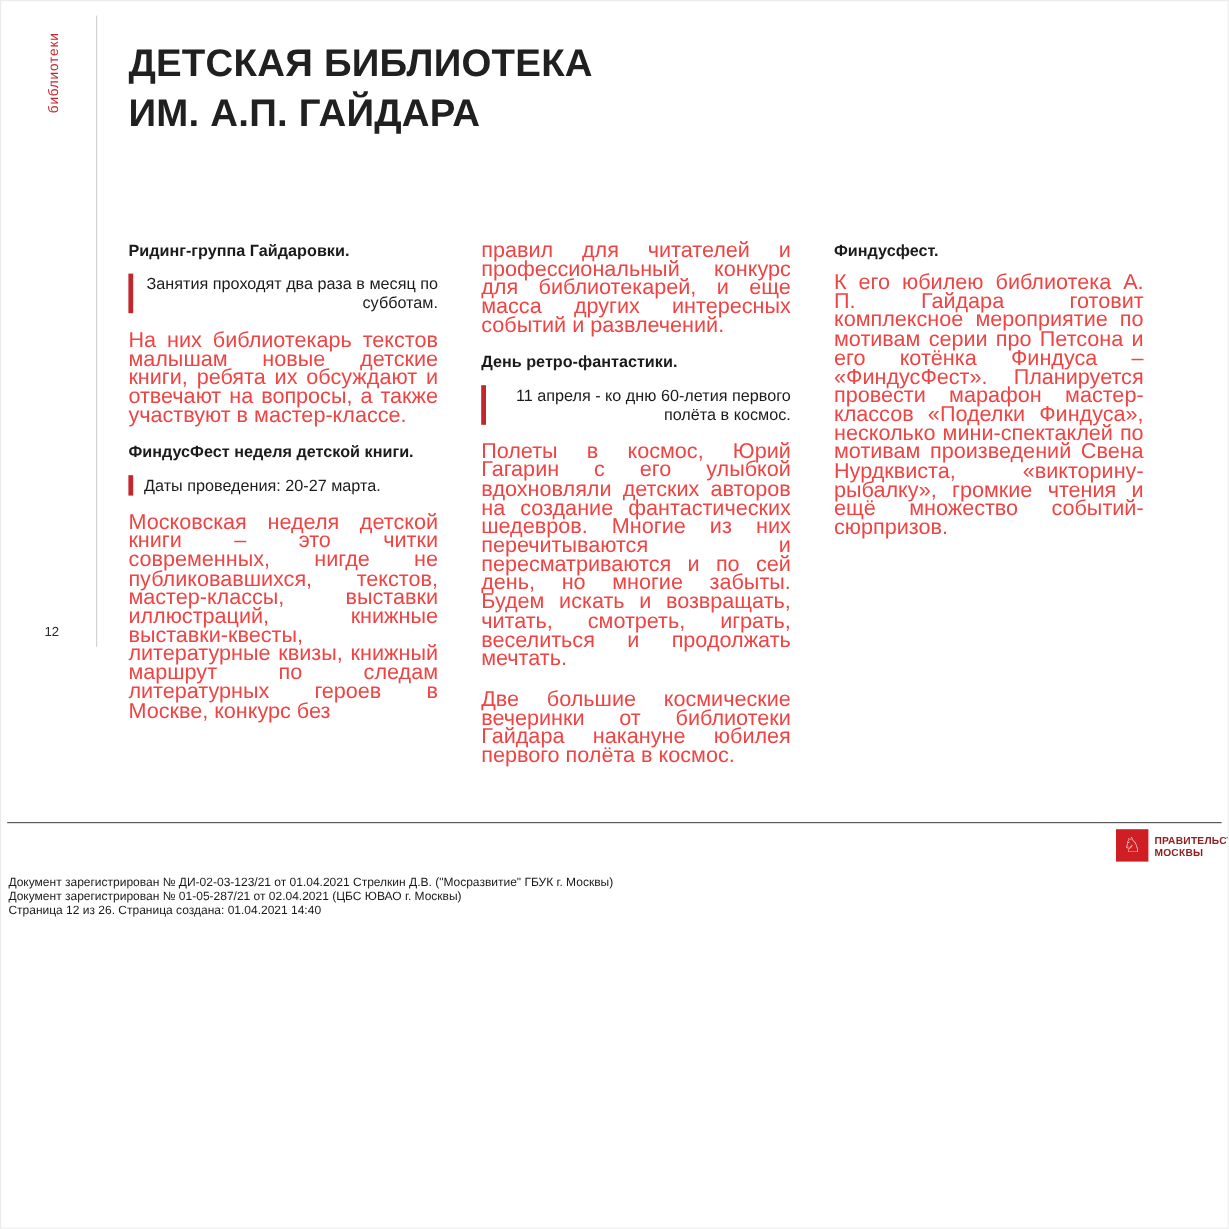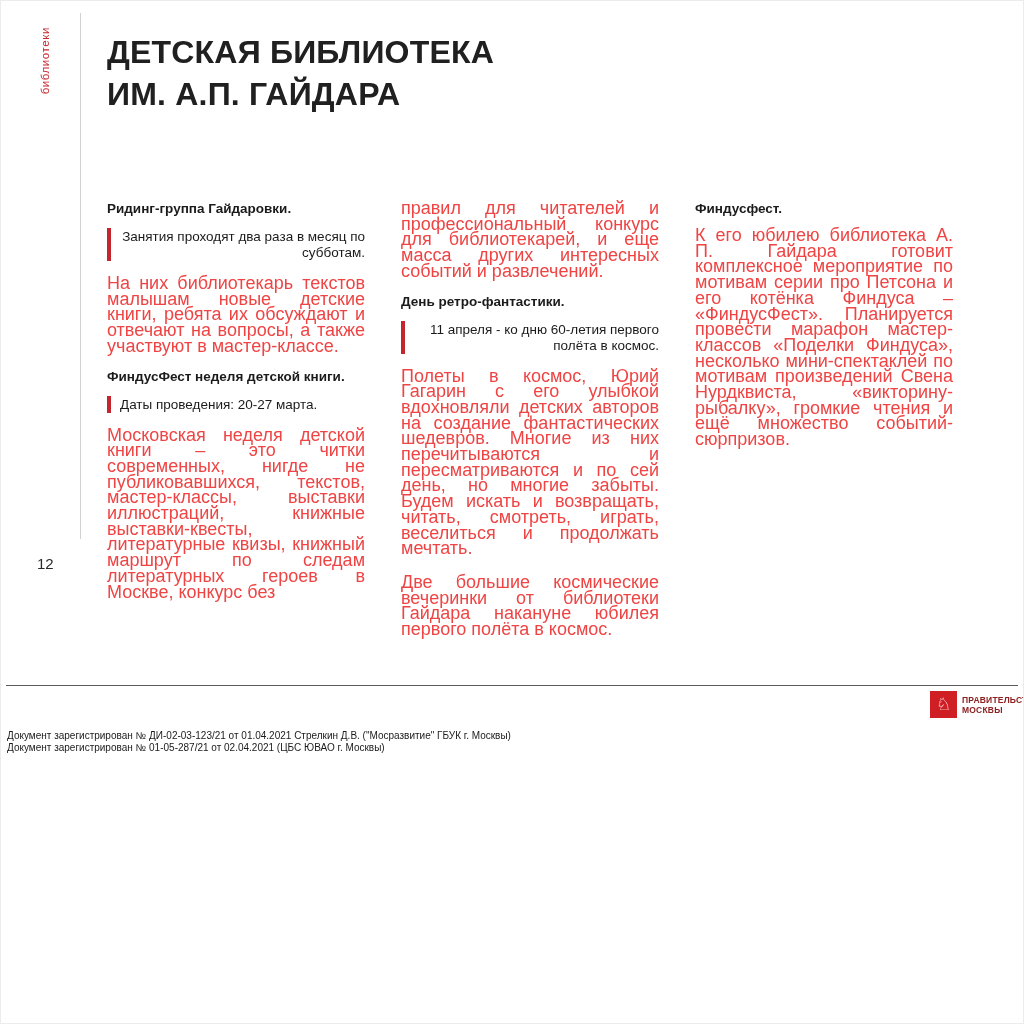--- a/index.html
+++ b/index.html
@@ -9,21 +9,21 @@
     -webkit-font-smoothing:antialiased;
   }
   .page{position:absolute;inset:0;background:#fff;overflow:hidden;border:1px solid #ececec;box-sizing:border-box;}
 
   .side-label{
     position:absolute;left:38px;top:26px;
     writing-mode:vertical-rl;transform:rotate(180deg);
     font-size:11.5px;letter-spacing:0.6px;color:#c4262e;
   }
   .divider-vertical{position:absolute;left:79px;top:12px;width:1px;height:526px;background:#d2d2d2;}
-  .page-number{position:absolute;left:36px;top:520px;font-size:15px;color:#2a2a2a;margin-top:34px;}
+  .page-number{position:absolute;left:36px;top:520px;font-size:11px;color:#2a2a2a;}
 
   .title{position:absolute;left:106px;top:30px;margin:0;font-size:32px;font-weight:700;
          line-height:42px;color:#202020;letter-spacing:0.2px;}
   .title-line{display:block;}
 
   .columns{position:absolute;left:106px;top:200px;width:848px;display:flex;gap:36px;}
   .col{width:258px;flex:0 0 258px;}
 
   .block-heading{font-size:13.5px;font-weight:700;margin:0 0 12px;color:#1b1b1b;}
   .quote{display:flex;margin:0 0 15px;text-align:right;}
@@ -87,20 +87,21 @@
       <p class="para">К его юбилею библиотека А. П. Гайдара готовит комплексное мероприятие по мотивам серии про Петсона и его котёнка Финдуса – «ФиндусФест». Планируется провести марафон мастер-классов «Поделки Финдуса», несколько мини-спектаклей по мотивам произведений Свена Нурдквиста, «викторину-рыбалку», громкие чтения и ещё множество событий-сюрпризов.</p>
     </div>
 
   </div>
 
   <div class="footer-rule"></div>
 
   <div class="footer-text">
     <div>Документ зарегистрирован № ДИ-02-03-123/21 от 01.04.2021 Стрелкин Д.В. ("Мосразвитие" ГБУК г. Москвы)</div>
     <div>Документ зарегистрирован № 01-05-287/21 от 02.04.2021 (ЦБС ЮВАО г. Москвы)</div>
+    <div>Страница 12 из 26. Страница создана: 01.04.2021 14:40</div>
   </div>
 
   <div class="gov-logo">
     <div class="gov-square">
       <span>♘</span>
     </div>
     <div class="gov-text">
       <div>ПРАВИТЕЛЬСТВО</div>
       <div>МОСКВЫ</div>
     </div>

